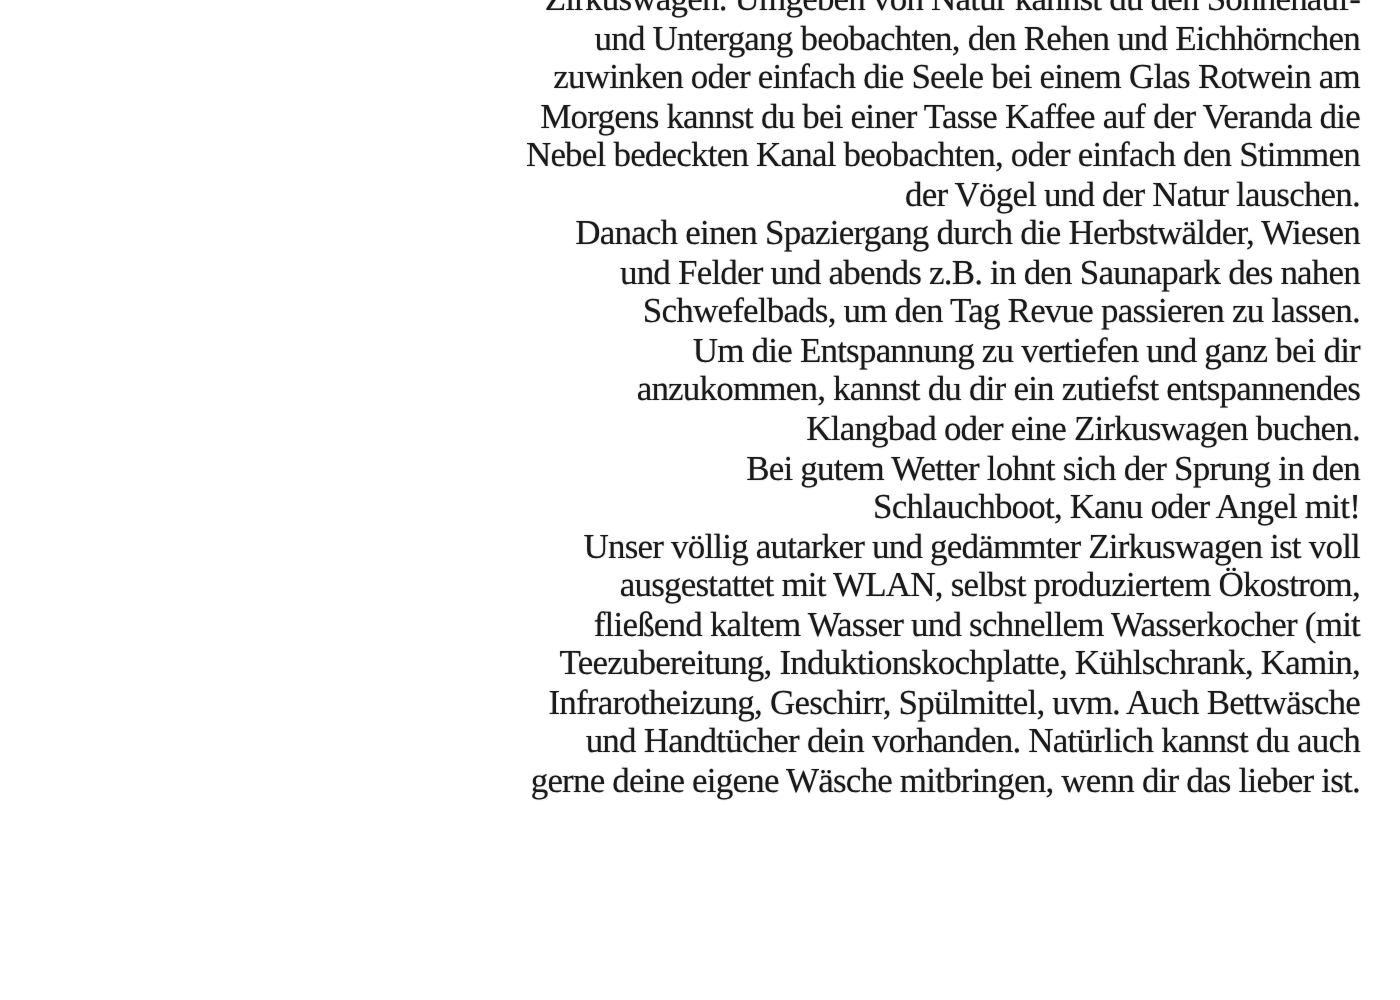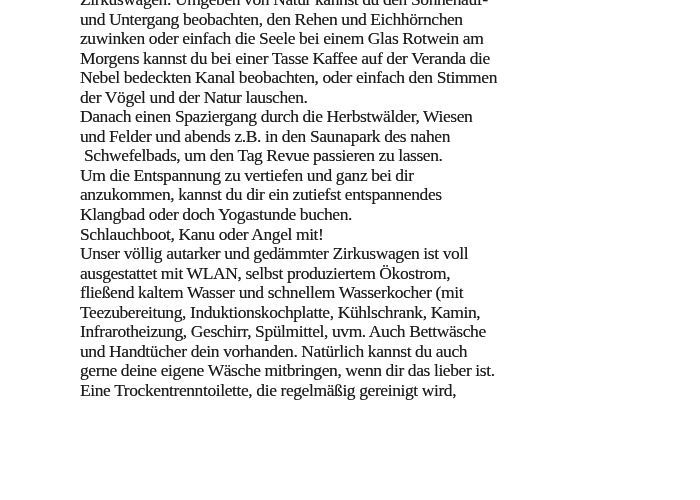--- a/index.html
+++ b/index.html
@@ -30,20 +30,21 @@
     
     text-shadow: 0 0 0.6px rgba(25,25,25,0.55);
   }
   .paragraph {
     margin: 0;
     padding: 0;
   }
   .text-line {
     white-space: pre;  
     height: 19.56px;
+    text-align: right;
   }
 </style>
 </head>
 <body style="background: rgb(255, 255, 255);">
 
 <div class="page">
   <main class="text-block" style="color: rgb(27, 27, 27);">
       <div class="paragraph">
         <div class="text-line">Zirkuswagen. Umgeben von Natur kannst du den Sonnenauf-</div>
         <div class="text-line">und Untergang beobachten, den Rehen und Eichhörnchen</div>
@@ -55,29 +56,29 @@
         <div class="text-line">der Vögel und der Natur lauschen.</div>
       </div>
       <div class="paragraph">
         <div class="text-line">Danach einen Spaziergang durch die Herbstwälder, Wiesen</div>
         <div class="text-line">und Felder und abends z.B. in den Saunapark des nahen</div>
         <div class="text-line"> Schwefelbads, um den Tag Revue passieren zu lassen.</div>
       </div>
       <div class="paragraph">
         <div class="text-line">Um die Entspannung zu vertiefen und ganz bei dir</div>
         <div class="text-line">anzukommen, kannst du dir ein zutiefst entspannendes</div>
-        <div class="text-line">Klangbad oder doch Yogastunde buchen.</div>
+        <div class="text-line">Klangbad oder eine Zirkuswagen buchen.</div>
       </div>
       <div class="paragraph">
+        <div class="text-line">Bei gutem Wetter lohnt sich der Sprung in den</div>
         <div class="text-line">Schlauchboot, Kanu oder Angel mit!</div>
       </div>
       <div class="paragraph">
         <div class="text-line">Unser völlig autarker und gedämmter Zirkuswagen ist voll</div>
         <div class="text-line">ausgestattet mit WLAN, selbst produziertem Ökostrom,</div>
         <div class="text-line">fließend kaltem Wasser und schnellem Wasserkocher (mit</div>
         <div class="text-line">Teezubereitung, Induktionskochplatte, Kühlschrank, Kamin,</div>
         <div class="text-line">Infrarotheizung, Geschirr, Spülmittel, uvm. Auch Bettwäsche</div>
         <div class="text-line">und Handtücher dein vorhanden. Natürlich kannst du auch</div>
         <div class="text-line">gerne deine eigene Wäsche mitbringen, wenn dir das lieber ist.</div>
-        <div class="text-line">Eine Trockentrenntoilette, die regelmäßig gereinigt wird,</div>
       </div>
     </main>
 </div>
 
 </body></html>

